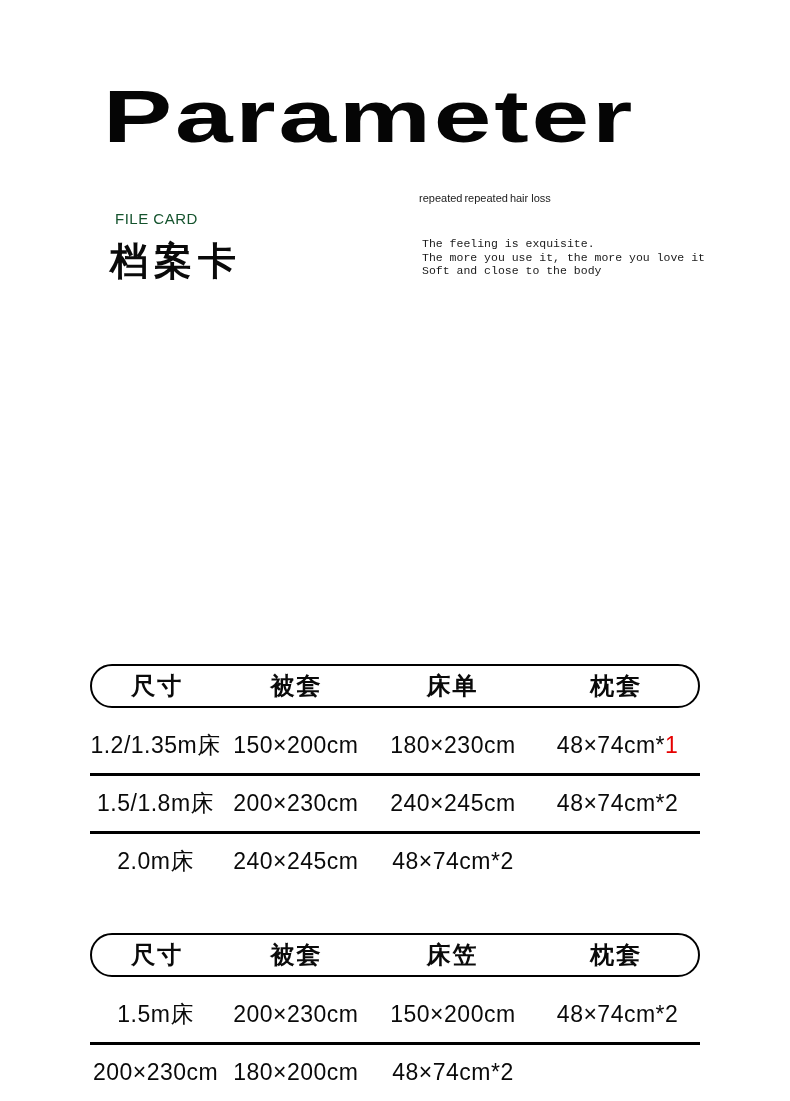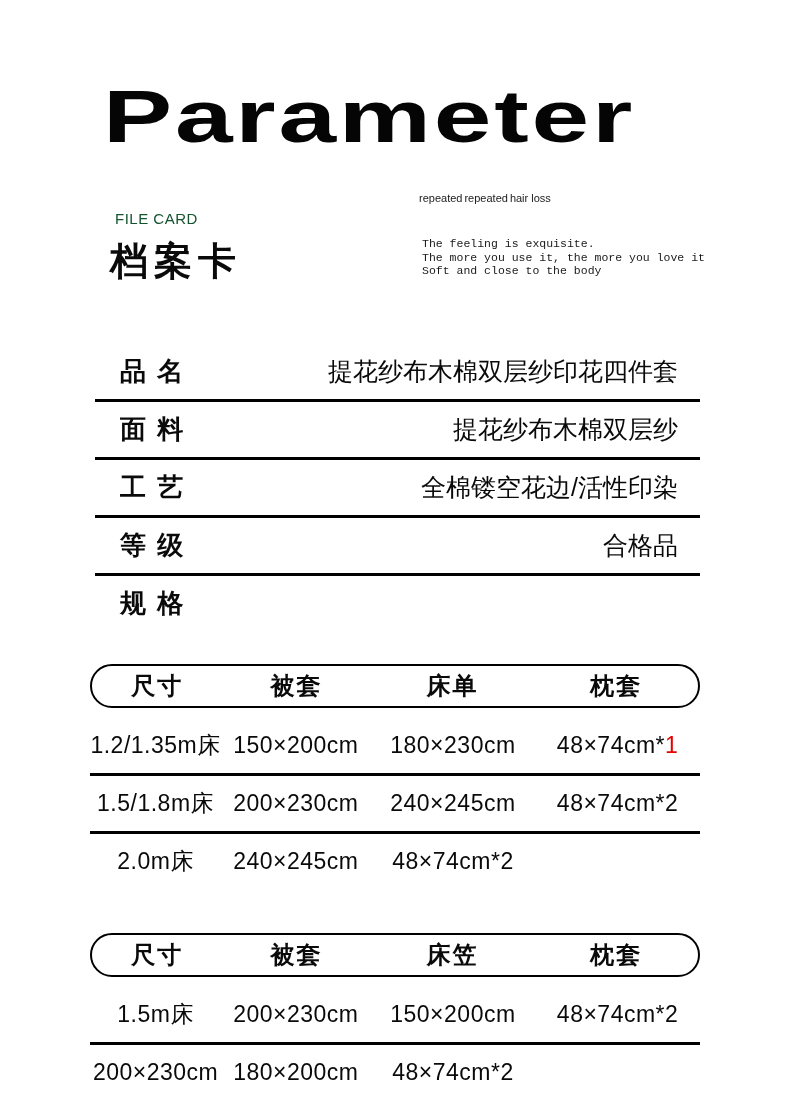--- a/index.html
+++ b/index.html
@@ -83,42 +83,20 @@
     <span>repeated</span>
     <span>hair loss</span>
   </div>
 
   <div class="tagline">
     <div>The feeling is exquisite.</div>
     <div>The more you use it, the more you love it</div>
     <div>Soft and close to the body</div>
   </div>
 
-  <div class="spec-list">
-      <div class="spec-row">
-        <div class="spec-label">品 名</div>
-        <div class="spec-value">提花纱布木棉双层纱印花四件套</div>
-      </div>
-      <div class="spec-row">
-        <div class="spec-label">面 料</div>
-        <div class="spec-value">提花纱布木棉双层纱</div>
-      </div>
-      <div class="spec-row">
-        <div class="spec-label">工 艺</div>
-        <div class="spec-value">全棉镂空花边/活性印染</div>
-      </div>
-      <div class="spec-row">
-        <div class="spec-label">等 级</div>
-        <div class="spec-value">合格品</div>
-      </div>
-      <div class="spec-row no-divider">
-        <div class="spec-label">规 格</div>
-        <div class="spec-value"></div>
-      </div>
-    </div>
 
   <div class="size-table" id="size-table-0">
     <div class="pill">
         <div class="pill-cell">尺寸</div>
         <div class="pill-cell">被套</div>
         <div class="pill-cell">床单</div>
         <div class="pill-cell">枕套</div>
       </div>
     <div class="t-body">
         <div class="size-row">

